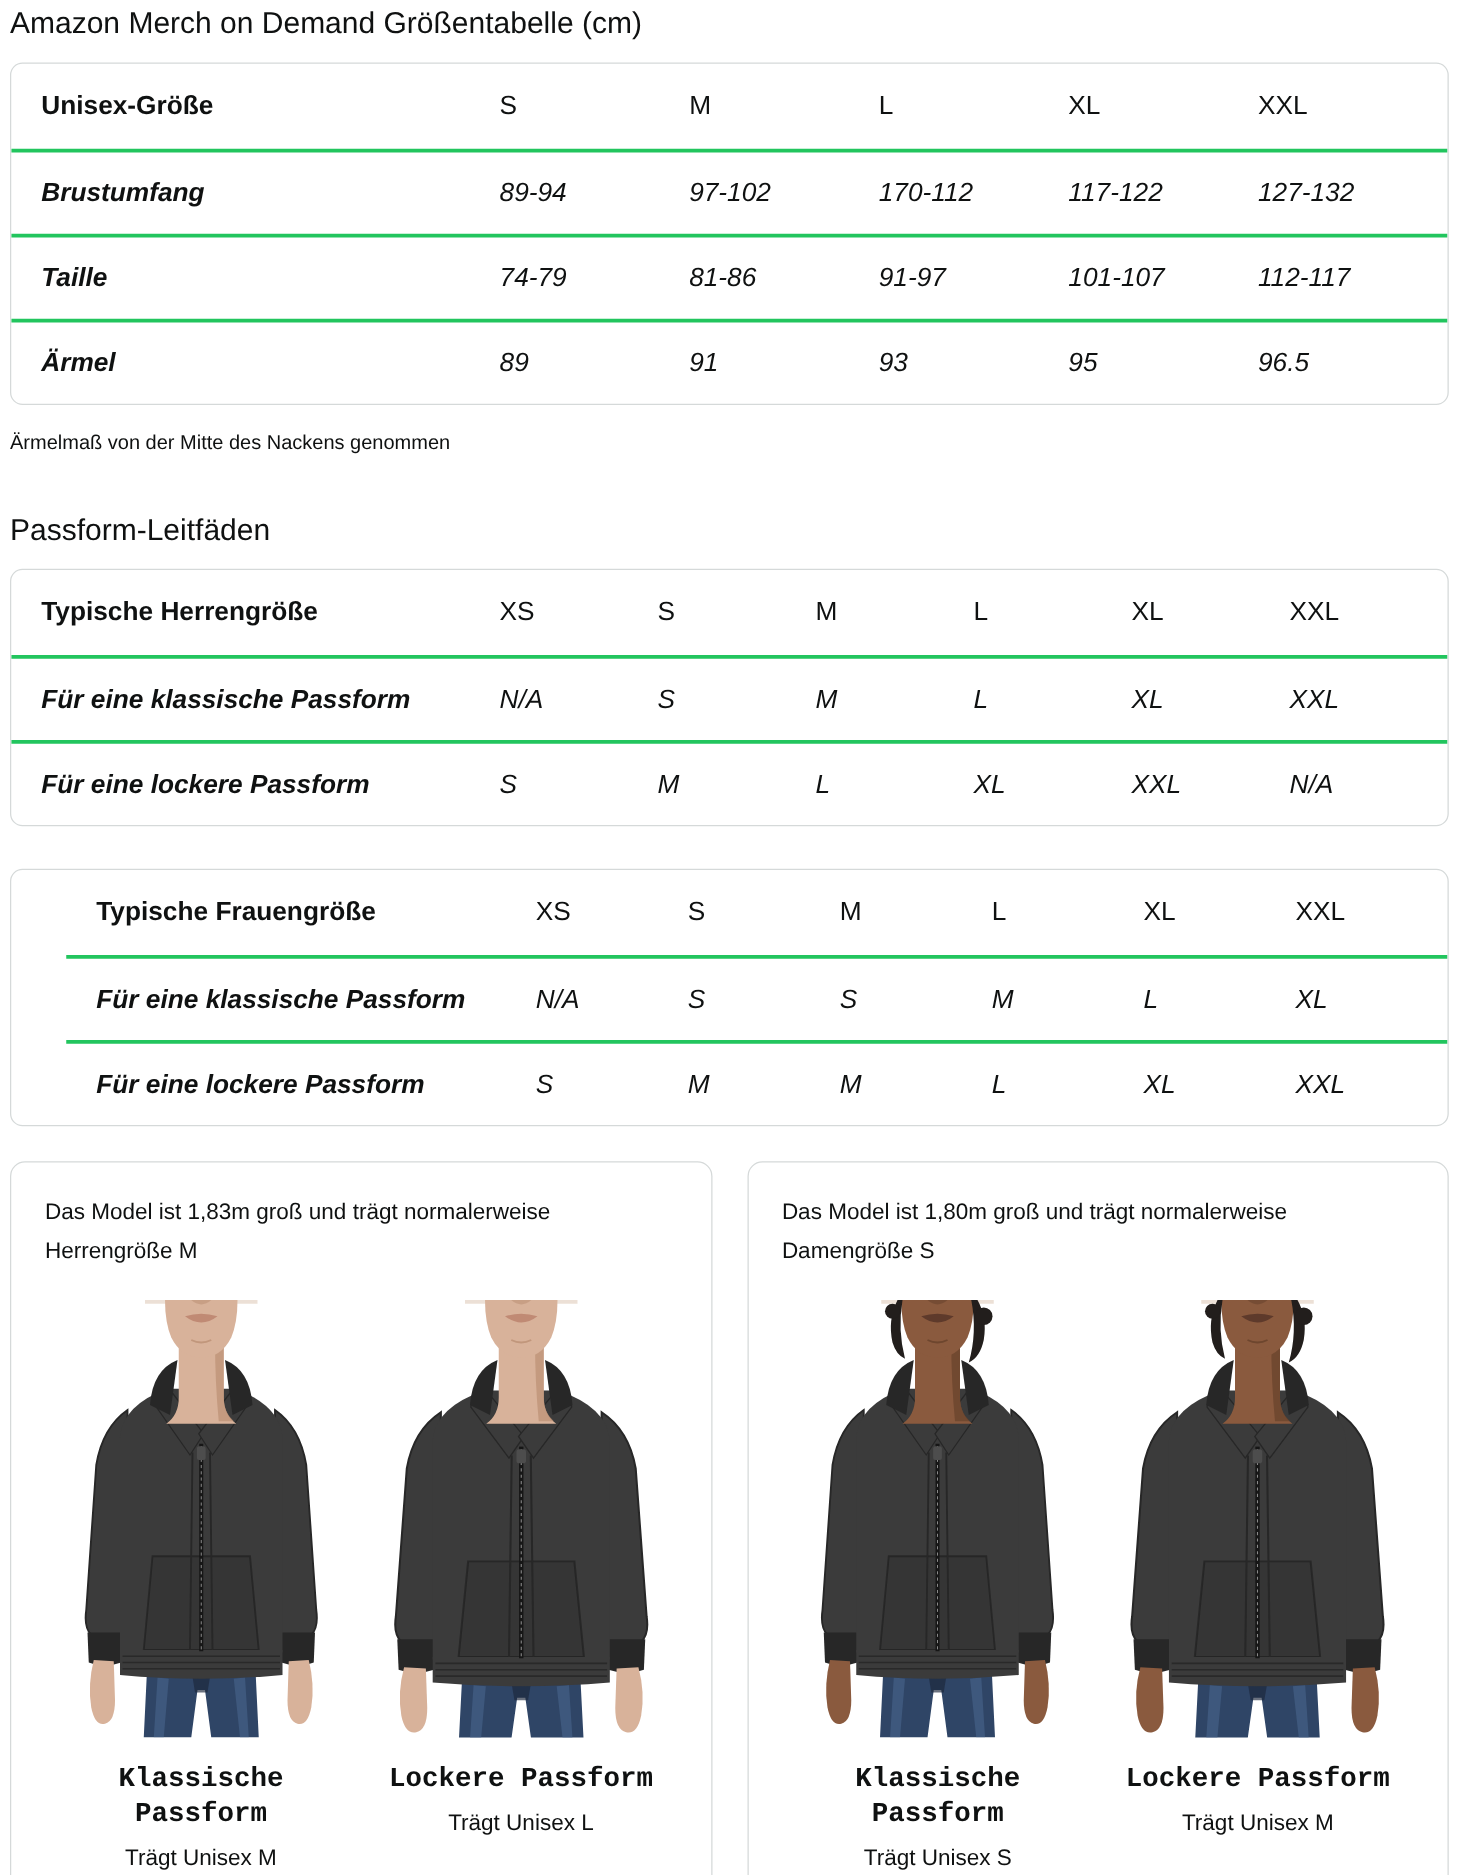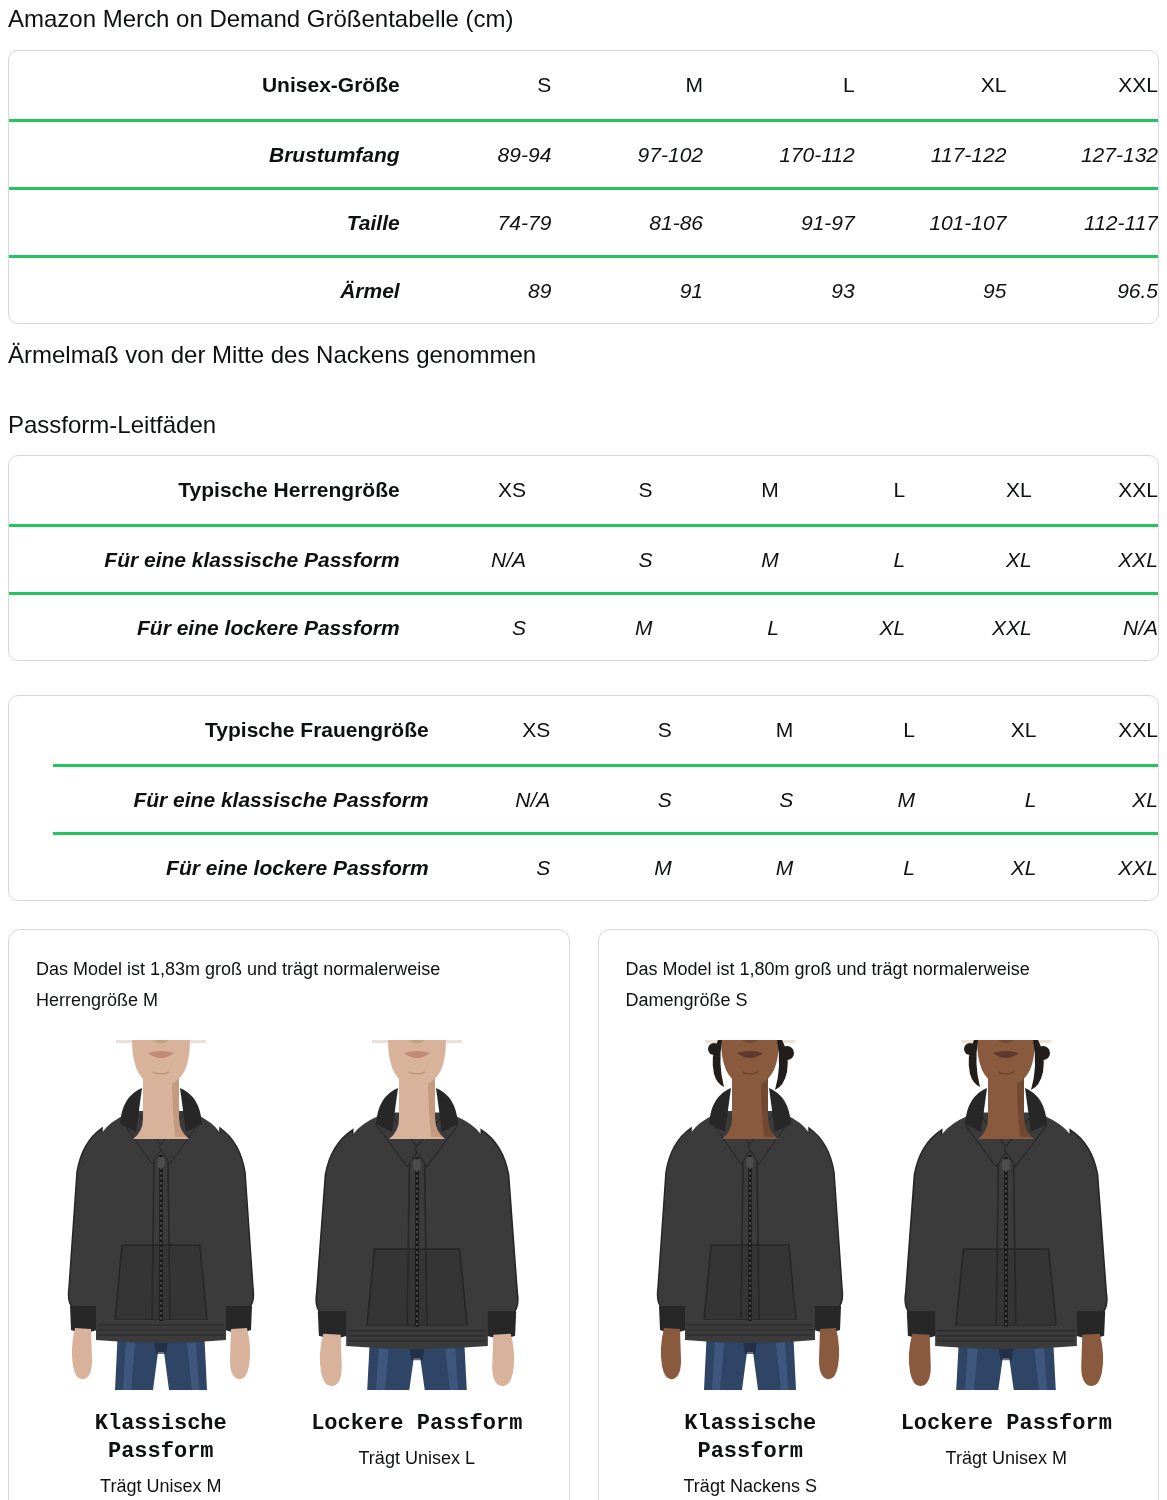--- a/index.html
+++ b/index.html
@@ -19,32 +19,32 @@
     line-height: 30px;
     margin: 2px 0 16px 0;
   }
   h2.section-title {
     font-size: 24px;
     font-weight: 400;
     line-height: 30px;
     margin: 42px 0 15px 0;
   }
   .note {
-    font-size: 24px;
+    font-size: 16px;
     line-height: 26px;
     margin-top: 18px;
   }
 
   .box {
     border: 1px solid #D5D9D9;
     border-radius: 10px;
     background: #fff;
     overflow: hidden;
   }
-  .sizing-table .trow { display: flex; align-items: center; min-height: 68px; text-align: right; }
+  .sizing-table .trow { display: flex; align-items: center; min-height: 68px; }
   .sizing-table .trow + .trow { border-top: 3px solid #22c55e; font-style: italic; }
   .sizing-table .tlabel {
     flex: 0 0 34%;
     padding-left: 24px;
     font-size: 21px;
     font-weight: 700;
   }
   .sizing-table .tcell { flex: 1 1 0; font-size: 21px; }
 
   .fit-table-gap { margin-top: 34px; padding-left: 44px; }
@@ -373,21 +373,21 @@
       <g class="hair" fill="var(--hair)">
         <path d="M93,0 Q85,16 89,34 Q92,44 99,47 Q93,24 97,0 Z"></path>
         <path d="M157,0 Q165,14 162,32 Q159,46 150,50 Q157,26 152,0 Z"></path>
         <circle cx="162" cy="13" r="7"></circle>
         <circle cx="89" cy="9" r="6"></circle>
       </g>
     </g>
   </svg>
           <figcaption>
             <div class="fit-label">Klassische Passform</div>
-            <div class="size-label">Trägt Nackens S</div>
+            <div class="size-label">Trägt Unisex S</div>
           </figcaption>
         </figure>
         <figure class="model-figure">
             <svg class="fig female" viewBox="0 0 250 350" aria-hidden="true" style="--skin: #8A5A3E; --skin2: #66412B; --lips: #5E3A2B; --hair: #221E1C; --hoodie: #3B3B3B; --hoodie2: #272727; --jeans: #2F4566; --jeans2: #4A678F; --photobg: #FFFFFF;">
     <rect width="250" height="350" fill="var(--photobg,#fff)"></rect>
     <g class="scalable" transform="translate(125 0) scale(1.09 1.02) translate(-125 0)">
 
       <path d="M82,288 L168,288 L171,350 L133,350 L128,312 L122,312 L117,350 L79,350 Z" fill="var(--jeans)"></path>
       <path d="M90,302 L99,303 L95,350 L87,350 Z" fill="var(--jeans2)" opacity="0.55"></path>
       <path d="M151,303 L160,302 L163,350 L156,350 Z" fill="var(--jeans2)" opacity="0.55"></path>

